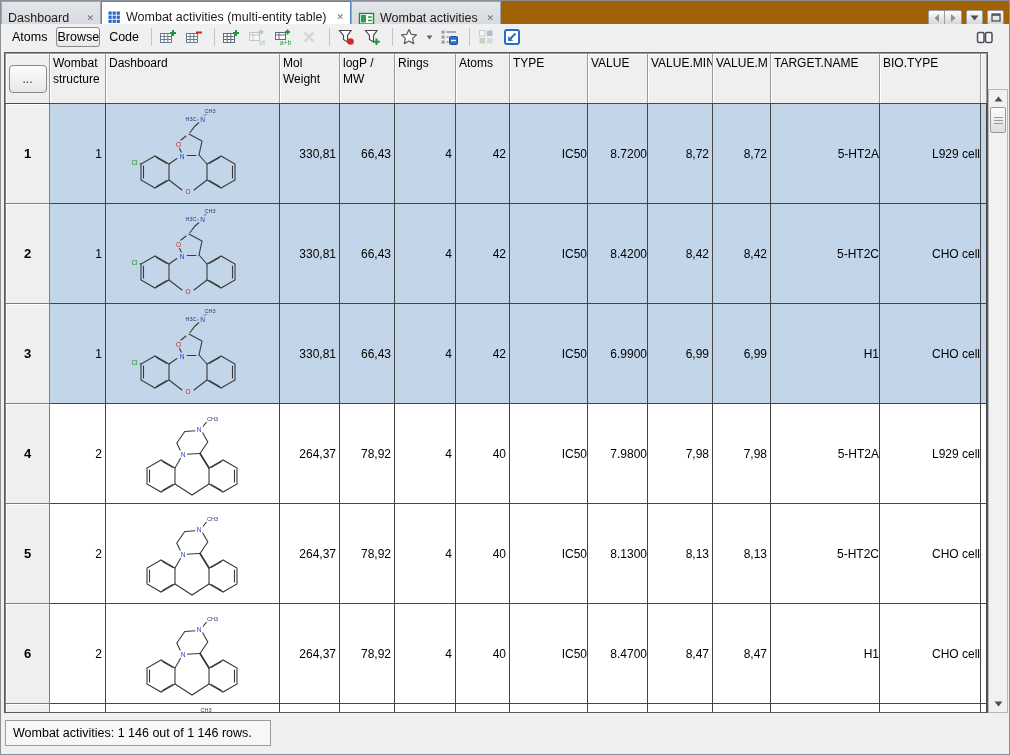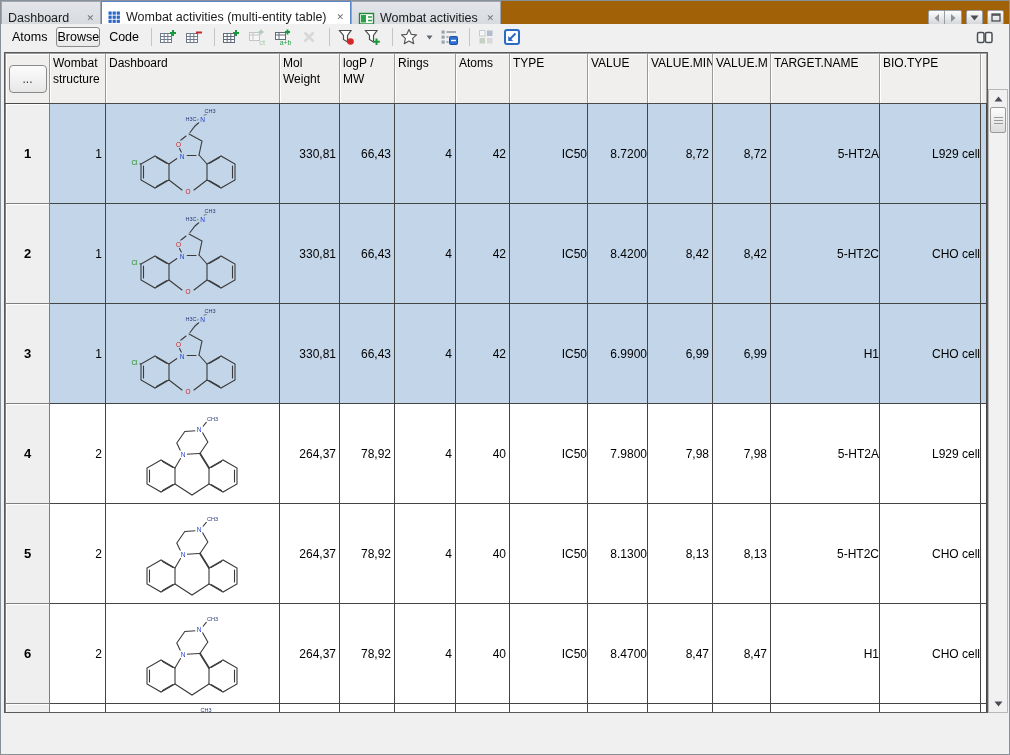--- a/index.html
+++ b/index.html
@@ -517,14 +517,17 @@
         <i></i>
         <i></i>
       </div>
     <div class="vs-down">
       <svg width="9" height="6" viewBox="0 0 9 6">
           <path d="M0.5,0.5 H8.5 L4.5,5.5 Z" fill="#4a4e54"></path>
         </svg>
     </div>
   </div>
 
+  <div class="statusbar">
+    <div class="status-box">Wombat activities: 1 146 out of 1 146 rows.</div>
+  </div>
 
 </div>
 
 </body></html>

